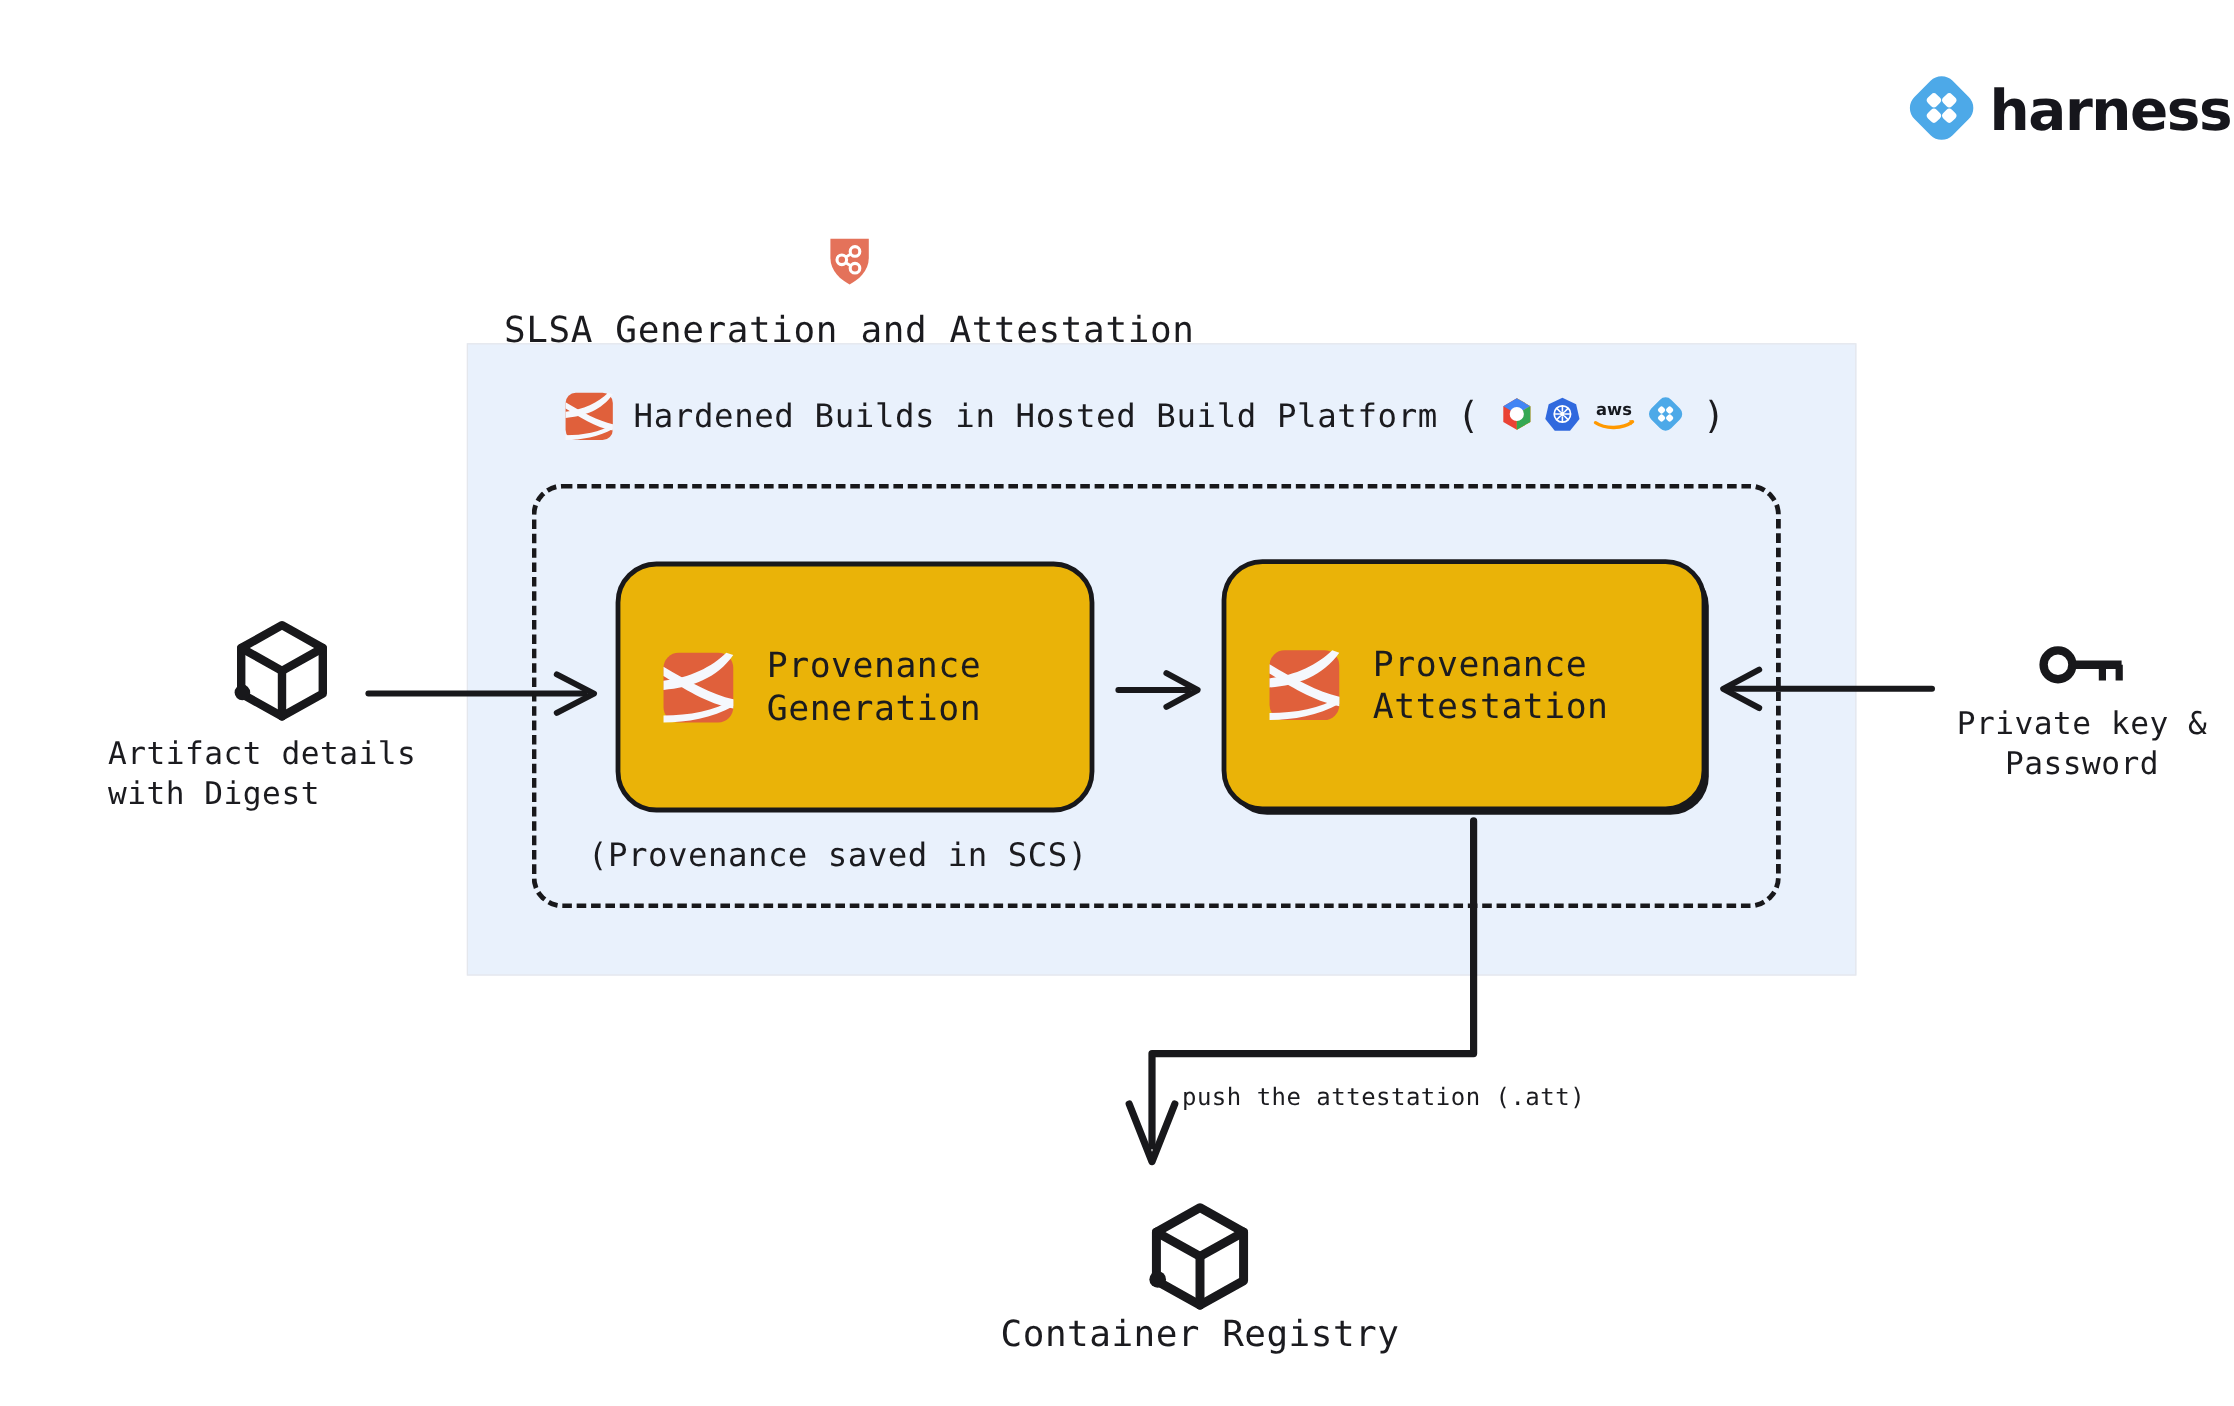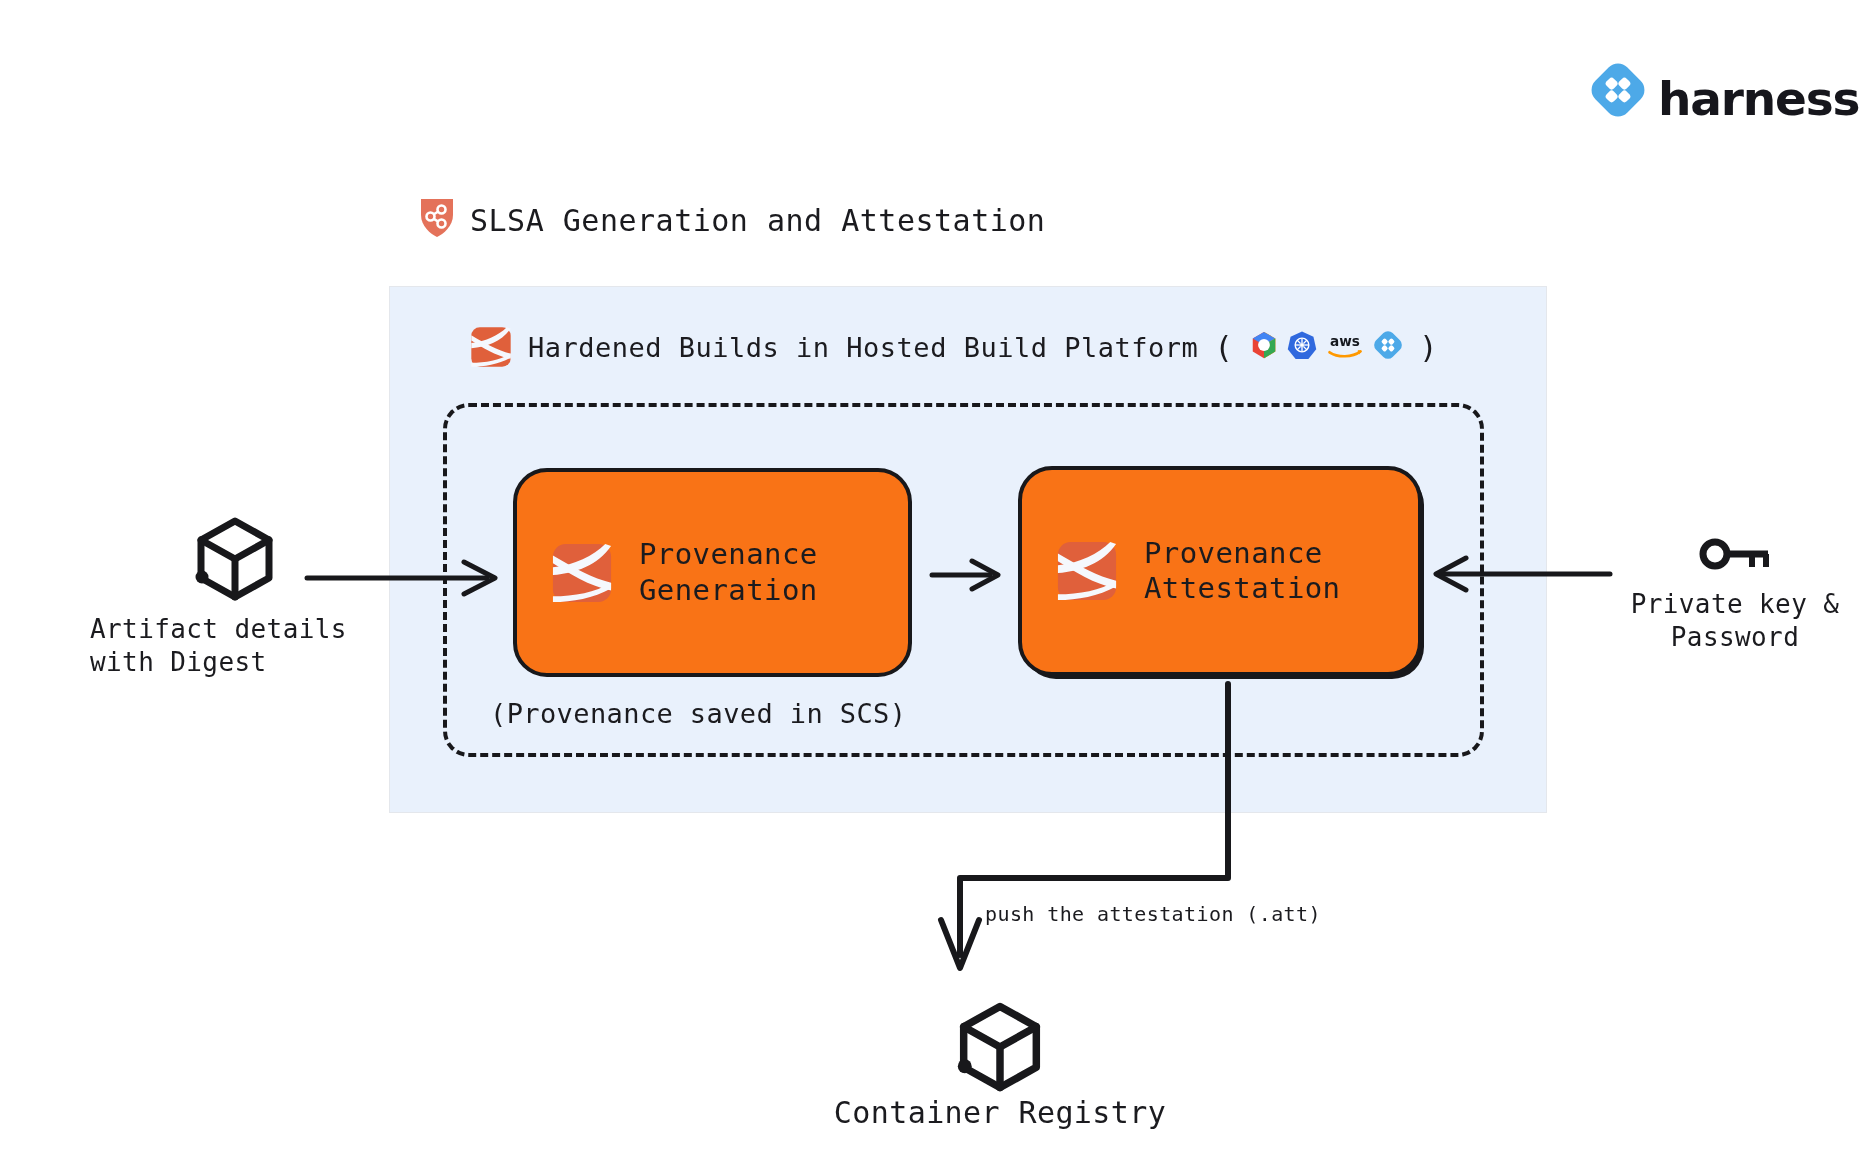--- a/index.html
+++ b/index.html
@@ -15,40 +15,41 @@
     font-family: "DejaVu Sans Mono", "Liberation Mono", monospace;
     color: #1b1b1f;
   }
 
   
   #harness-logo {
     position: absolute;
     left: 1590px;
     top: 62px;
     display: flex;
-    align-items: flex-end;
+    align-items: center;
     gap: 12px;
   }
   #harness-logo .logo-text {
     font-family: "DejaVu Sans", "Liberation Sans", sans-serif;
     font-size: 47px;
     font-weight: 700;
     letter-spacing: -1.2px;
     color: #16161c;
     line-height: 1;
   }
 
   
   #slsa-title {
     position: absolute;
     left: 420px;
     top: 198px;
     display: flex;
     align-items: center;
     gap: 16px;
+    flex-direction: column;
   }
   #slsa-title .title-text {
     font-size: 30px;
     letter-spacing: 0.5px;
     color: #1b1b1f;
     white-space: nowrap;
   }
 
   
   #platform-panel {
@@ -95,21 +96,21 @@
     width: 1041px;
     height: 354px;
     border: 4px dashed #18181b;
     border-radius: 26px;
     box-sizing: border-box;
   }
 
   
   .process-box {
     position: absolute;
-    background: #f97316;
+    background: #eab308;
     border: 4px solid #18181b;
     border-radius: 34px;
     display: flex;
     align-items: center;
     gap: 26px;
     padding: 0 34px;
     box-sizing: border-box;
   }
   #box-generation {
     left: 513px;

